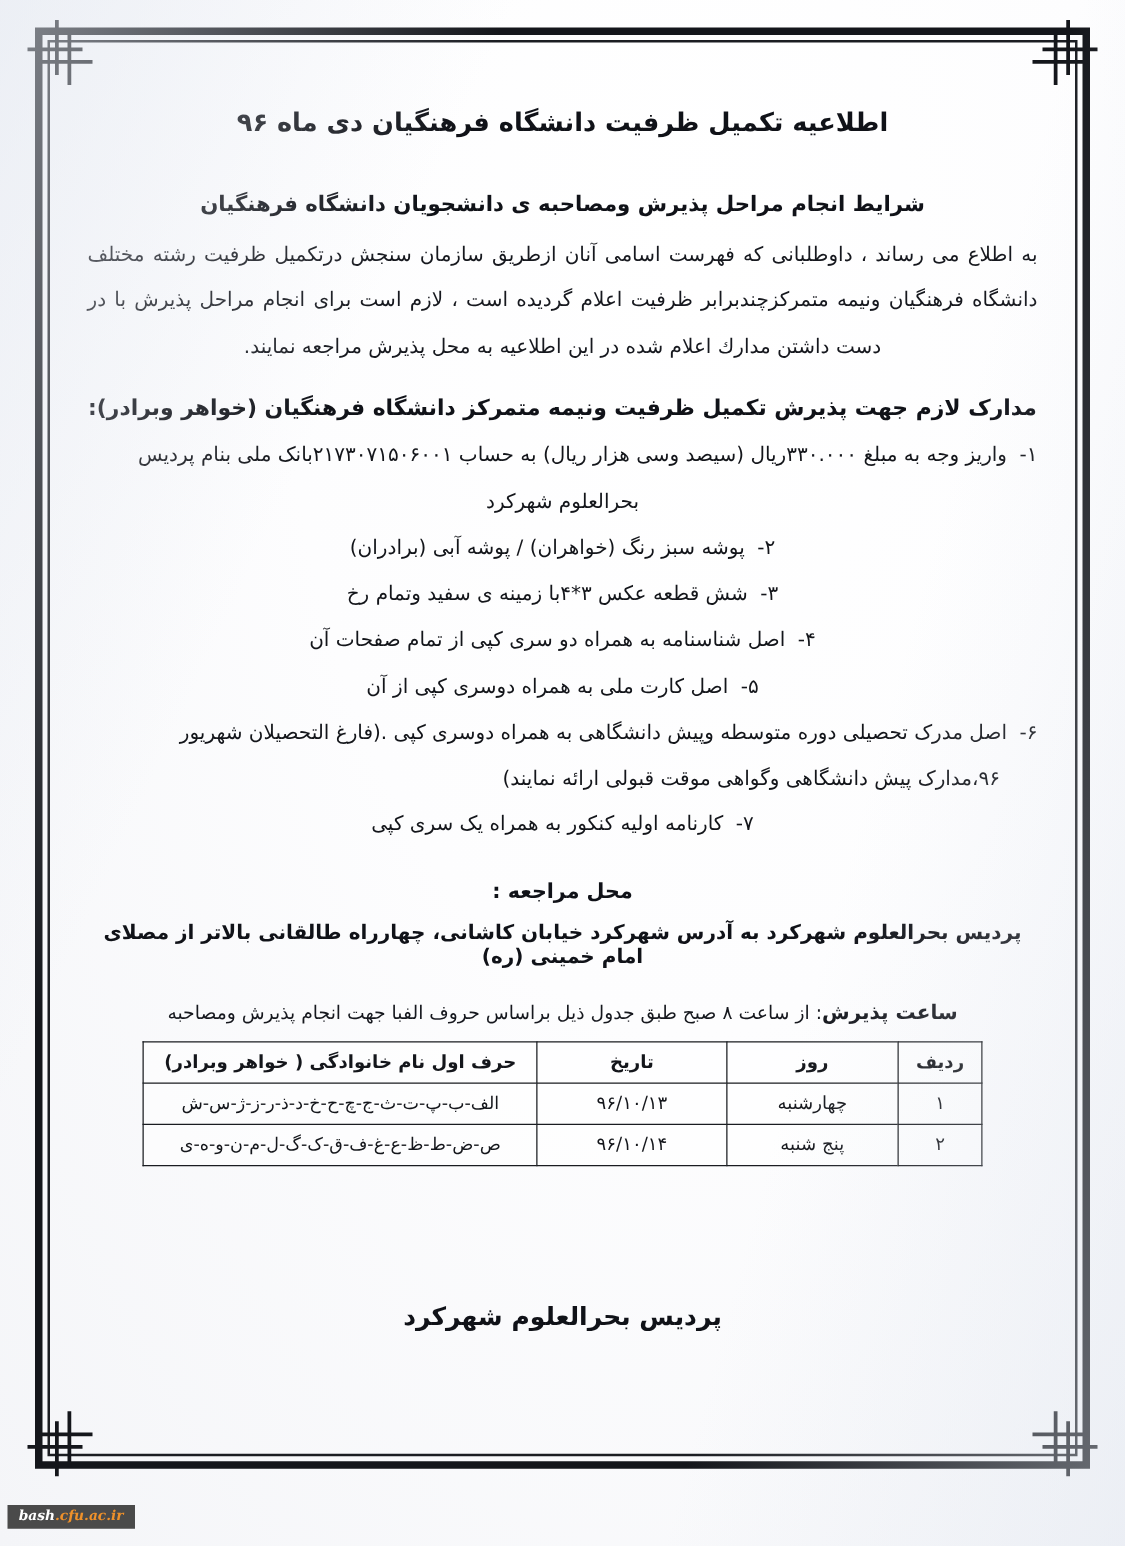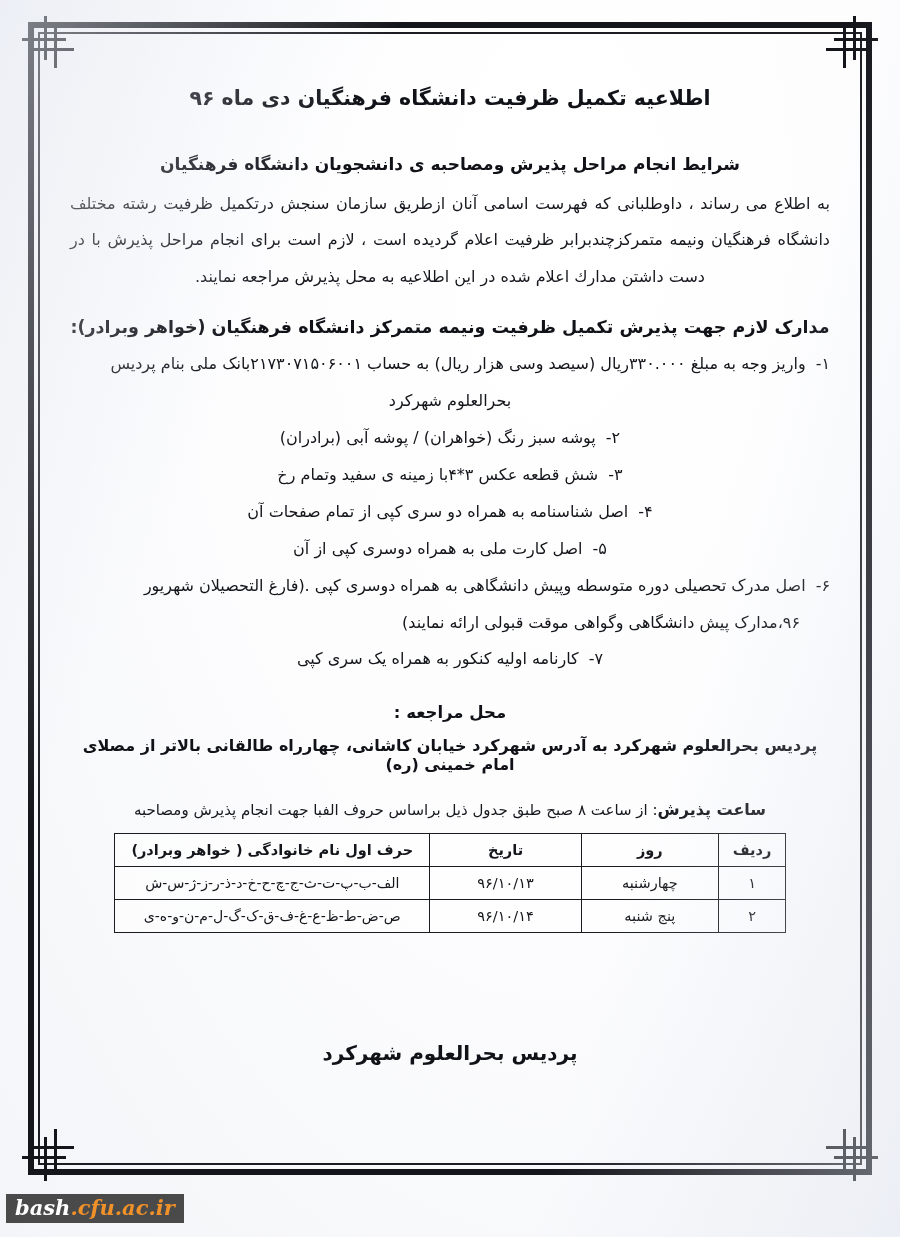--- a/index.html
+++ b/index.html
@@ -234,21 +234,21 @@
     position: absolute;
     left: 6px;
     bottom: 14px;
     background: #4a4a4a;
     padding: 3px 9px 4px 9px;
     z-index: 5;
     direction: ltr;
     font-family: "DejaVu Serif", "Liberation Serif", serif;
     font-style: italic;
     font-weight: 700;
-    font-size: 21px;
+    font-size: 11px;
     line-height: 1.05;
     white-space: nowrap;
   }
   .watermark .wm-a { color: #ffffff; }
   .watermark .wm-b { color: #f0912a; }
 </style>
 </head>
 <body>
 
 <div class="page">

